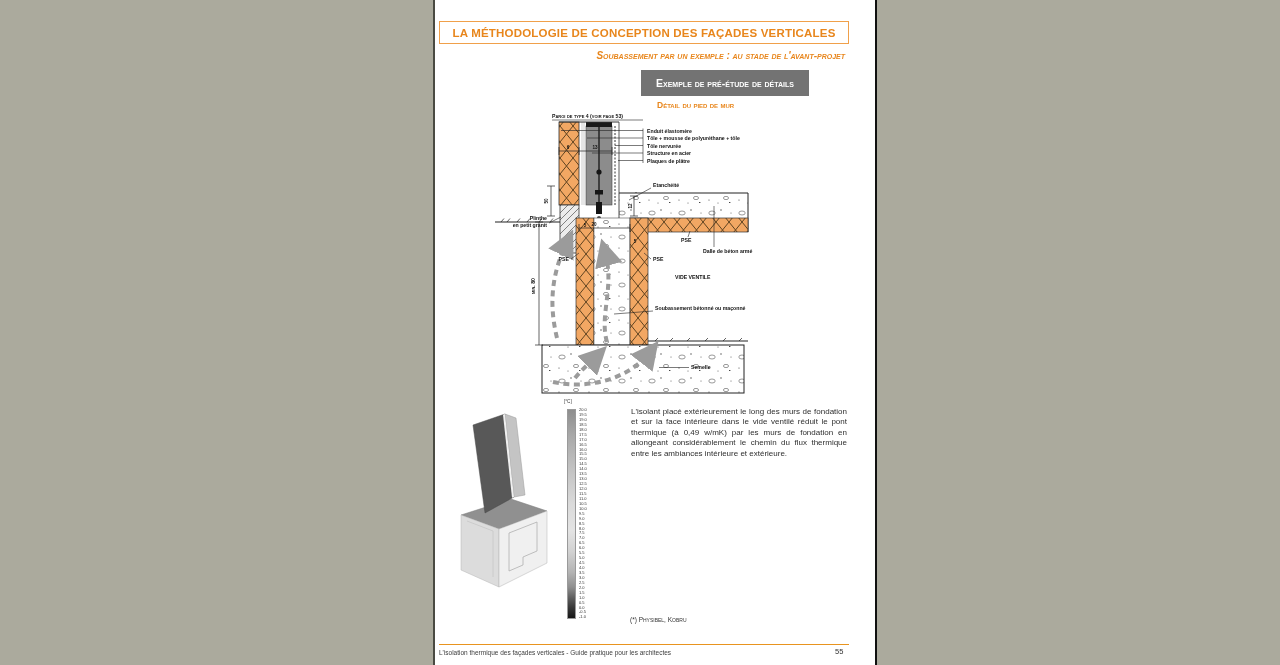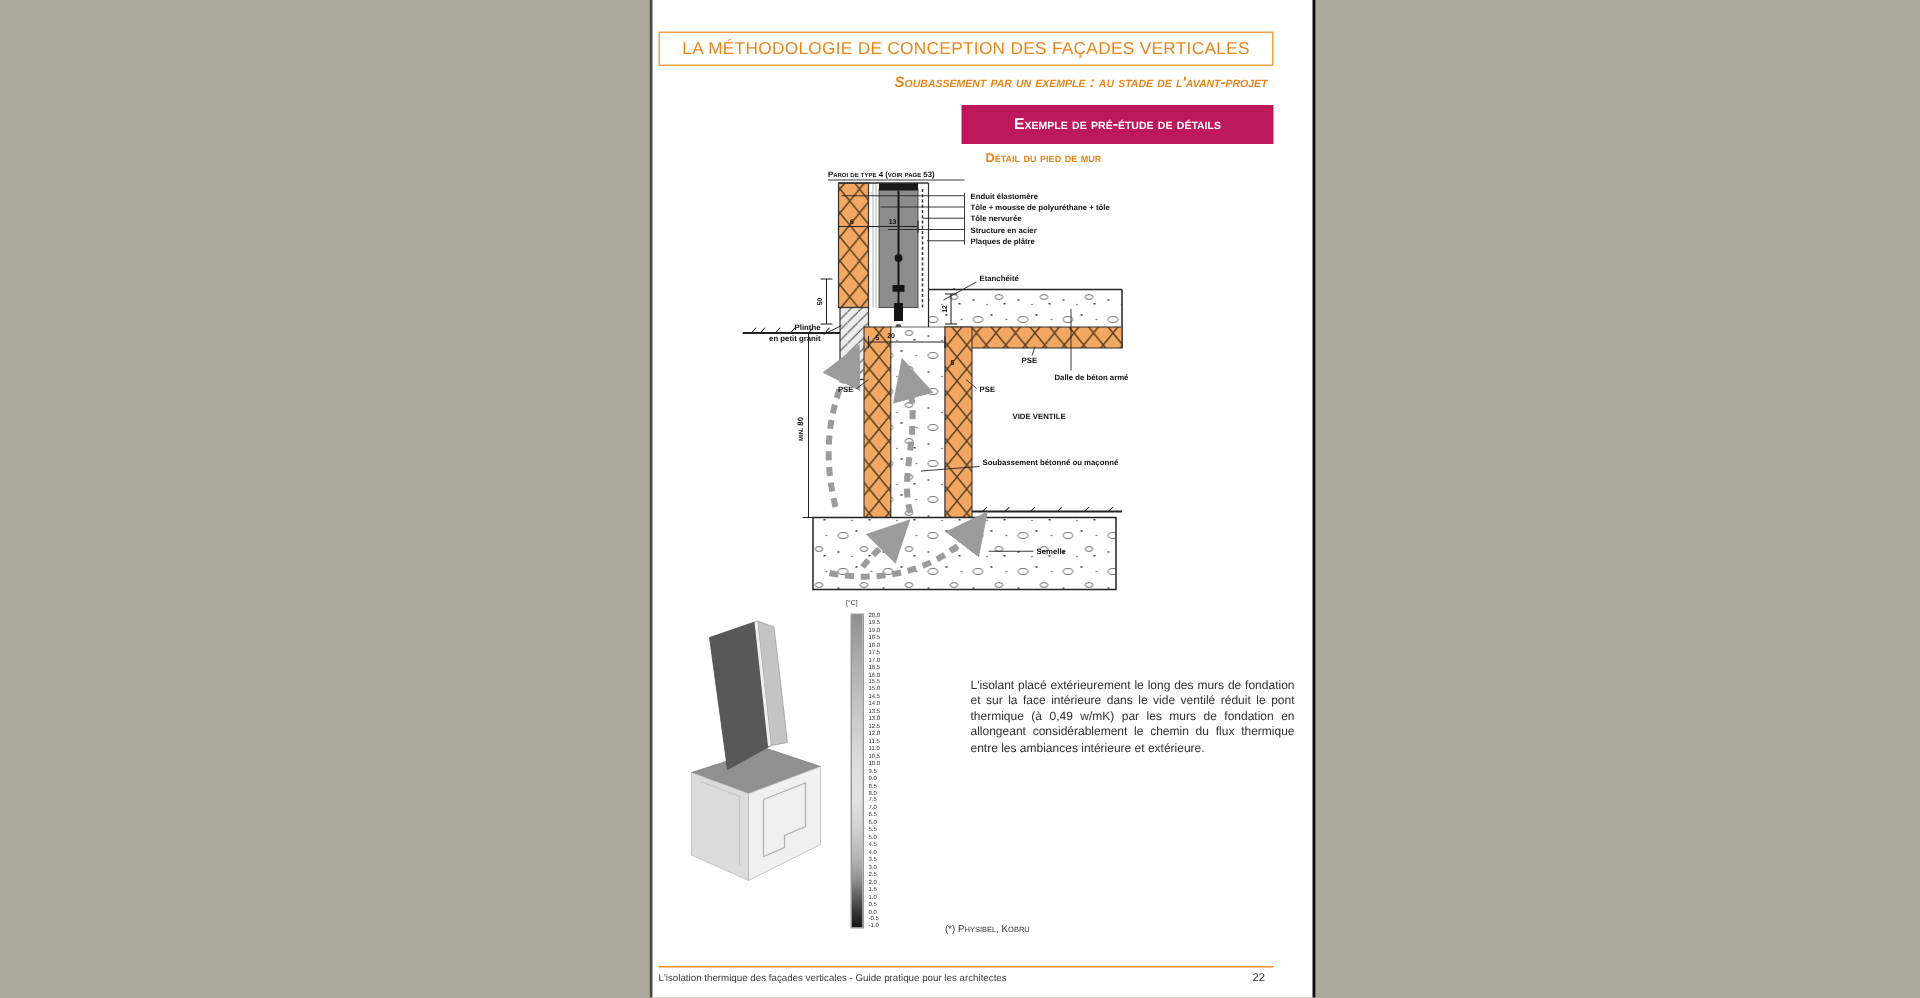--- a/index.html
+++ b/index.html
@@ -4,44 +4,44 @@
 <style>
   * { margin:0; padding:0; box-sizing:border-box; }
   html,body { width:1280px; height:665px; }
   body { background:#abaa9d; font-family:"Liberation Sans",sans-serif; position:relative; overflow:hidden; }
   .page { position:absolute; left:433px; top:0; width:444px; height:665px; background:#ffffff;
           border-left:2px solid #4a4a42; border-right:2px solid #101010; }
   .abs { position:absolute; }
 
   .title-box { left:4px; top:21px; width:410px; height:23px; border:1px solid #f0a04a;
                display:flex; align-items:center; justify-content:center;
-               color:#e8861c; font-weight:normal; font-size:11.5px; letter-spacing:0.2px; white-space:nowrap; }
+               color:#e8861c; font-weight:bold; font-size:11.5px; letter-spacing:0.2px; white-space:nowrap; }
   .subtitle { right:30px; top:50px; color:#e8861c; font-weight:bold; font-style:italic;
               font-size:10px; font-variant:small-caps; white-space:nowrap; }
-  .section-box { left:206px; top:70px; width:208px; height:26px; background:#be185d;
+  .section-box { left:206px; top:70px; width:168px; height:26px; background:#737373;
                  display:flex; align-items:center; justify-content:center;
                  color:#ffffff; font-weight:bold; font-size:10.5px; font-variant:small-caps; }
   .section-label { left:210px; top:100px; color:#e8861c; font-weight:bold; font-size:8.5px; font-variant:small-caps;padding-left:12px; }
 
   .drawing-svg { left:60px; top:110px; }
   svg { font-family:"Liberation Sans",sans-serif; }
   .lbl { font-size:5.2px; font-weight:bold; fill:#111111; }
   .lbl-sc { font-variant:small-caps; }
   .dim { font-size:4.6px; font-weight:bold; fill:#111111; }
 
   .pillar-svg { left:18px; top:405px; }
   .scale-unit { left:129px; top:399px; font-size:4.6px; color:#333; }
   .scale-bar { left:132px; top:409px; width:9px; height:210px; border:1px solid #9a9a9a;
     background:linear-gradient(to bottom,#8e8e8e 0%,#a8a8a8 12%,#c2c2c2 28%,#dadada 45%,
       #e4e4e4 58%,#d2d2d2 68%,#b4b4b4 78%,#909090 85%,#616161 90%,#383838 95%,#161616 100%); }
   .scale-labels { left:144px; top:408px; width:22px; height:212px; display:flex; flex-direction:column;
                   justify-content:space-between; font-size:4px; line-height:4.6px; color:#333; }
 
-  .body-text { left:212px; top:407px; width:216px; font-size:8px; line-height:10.4px;
-               color:#2e2e2e; text-align:justify;margin-top:45px; }
+  .body-text { left:196px; top:407px; width:216px; font-size:8px; line-height:10.4px;
+               color:#2e2e2e; text-align:justify; }
   .body-text p { margin-bottom:10px; }
   .footnote { left:195px; top:616px; font-size:6.5px; font-variant:small-caps; color:#333; }
 
   .footer-rule { left:4px; top:644px; width:410px; height:1px; background:#e8941f; }
   .footer-text { left:4px; top:649px; font-size:6.5px; color:#3c3c3c; }
   .page-number { left:400px; top:647px; font-size:7.5px; color:#333; }
 </style>
 </head>
 <body>
 
@@ -247,15 +247,15 @@
       <span>-1.0</span>
     </div>
 
   <div class="abs body-text">
     <p>L'isolant placé extérieurement le long des murs de fondation et sur la face intérieure dans le vide ventilé réduit le pont thermique (à 0,49 w/mK) par les murs de fondation en allongeant considérablement le chemin du flux thermique entre les ambiances intérieure et extérieure.</p>
   </div>
   <div class="abs footnote">(*) Physibel, Kobru</div>
 
   <div class="abs footer-rule"></div>
   <div class="abs footer-text">L'isolation thermique des façades verticales - Guide pratique pour les architectes</div>
-  <div class="abs page-number">22</div>
+  <div class="abs page-number">55</div>
 
 </div>
 
 </body></html>

